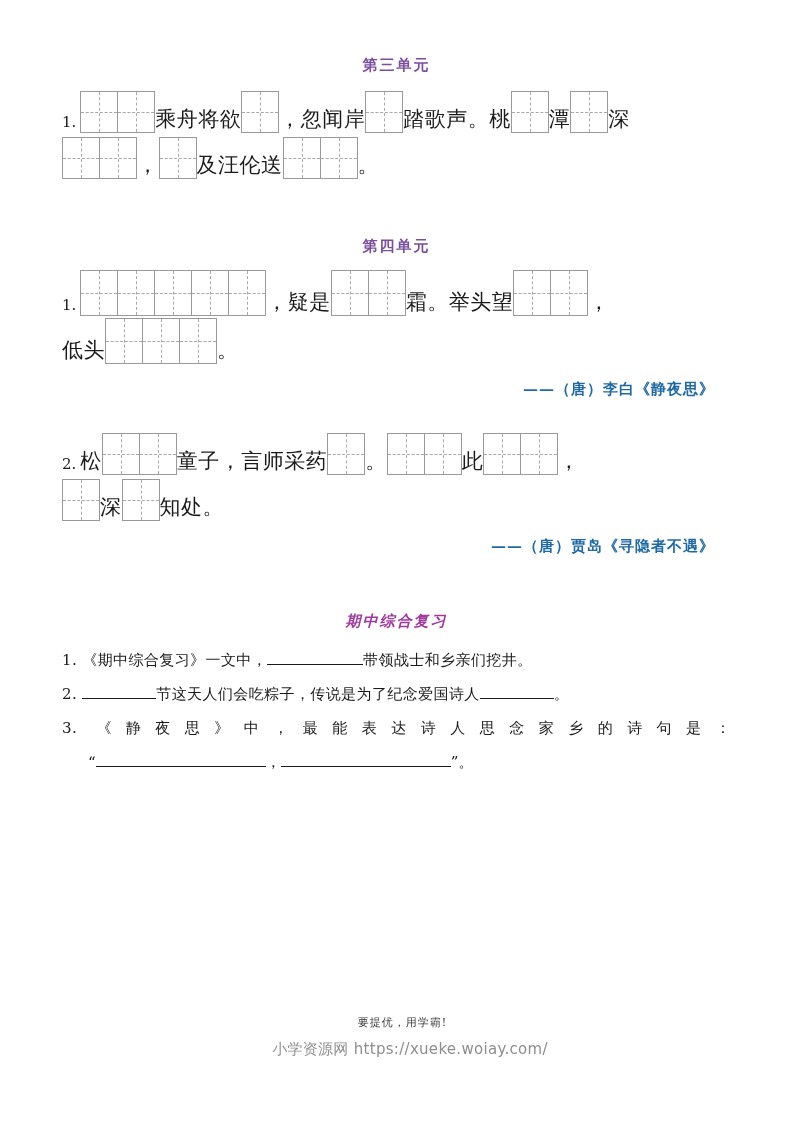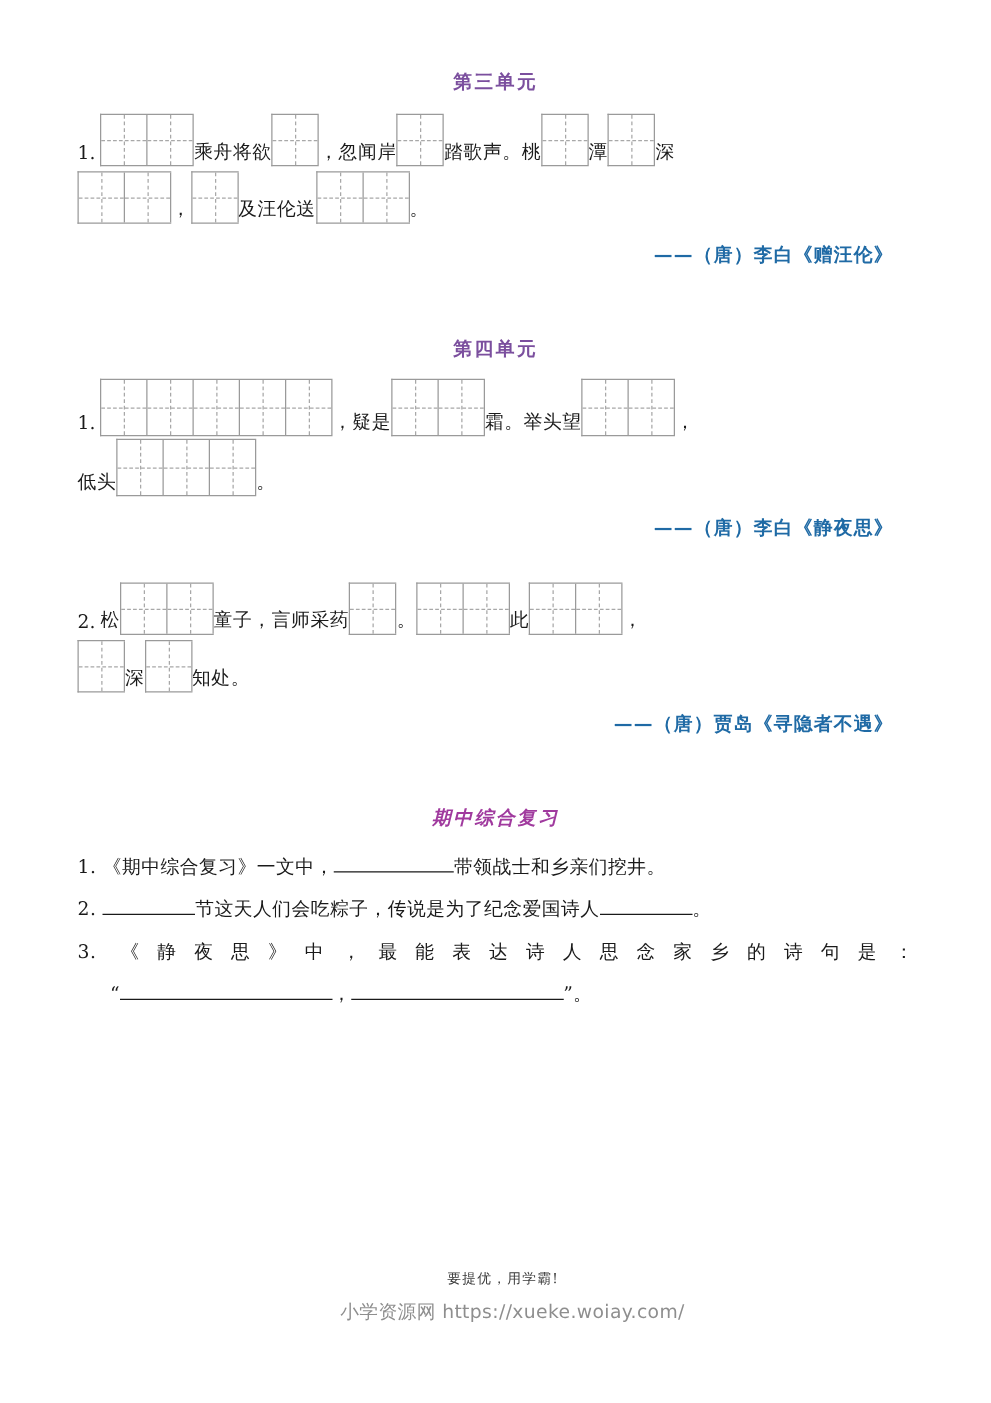--- a/index.html
+++ b/index.html
@@ -45,22 +45,22 @@
   }
   .qnum {
     font-family: "DejaVu Serif", "Liberation Serif", serif;
     font-size: 15px;
     line-height: 1;
     padding-bottom: 3px;
     margin-right: 4px;
     white-space: nowrap;
   }
   .txt {
-    font-family: Liberation Mono, monospace;
-    font-size: 15px;
+    font-family: Liberation Serif, serif;
+    font-size: 21px;
     line-height: 1;
     padding-bottom: 3px;
     white-space: pre;
     letter-spacing: 0.5px;
   }
 
   
   .grid {
     display: flex;
     border: 1px solid #9a9a9a;
@@ -212,21 +212,20 @@
       </div>
       <span class="txt">及汪伦送</span>
       <div class="grid">
         <div class="cell"></div>
         <div class="cell"></div>
       </div>
       <span class="txt">。</span>
     </div>
   </div>
 
-  <div class="attribution">——（唐）李白《赠汪伦》</div>
 
   <div class="gap-lg"></div>
 
   <div class="unit-heading">第四单元</div>
 
   <div class="poem">
     <div class="poem-line">
       <span class="qnum">1.</span>
       <div class="grid tall">
         <div class="cell"></div>

